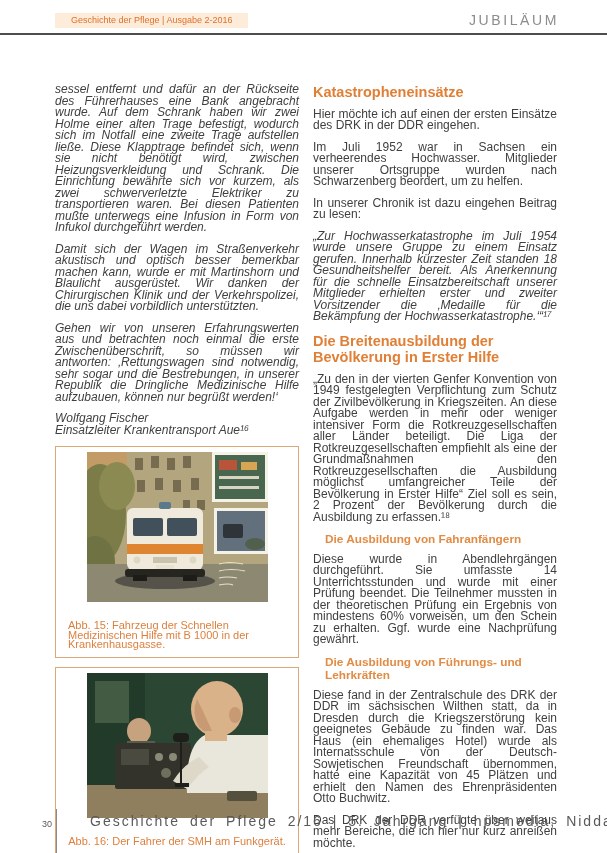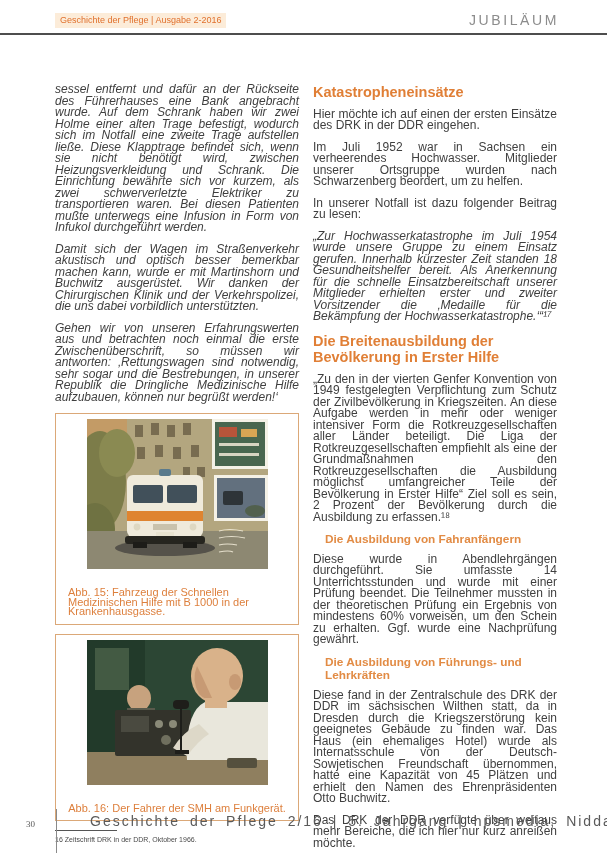--- a/index.html
+++ b/index.html
@@ -5,21 +5,21 @@
   html,body{margin:0;padding:0;}
   body{
     width:607px;height:853px;background:#ffffff;position:relative;overflow:hidden;
     font-family:"Liberation Sans", sans-serif;color:#3f3f3f;
     -webkit-font-smoothing:antialiased;
   }
   .page{position:absolute;inset:0;}
 
   
   .hdr{position:absolute;top:12px;left:55px;right:48px;display:flex;justify-content:space-between;align-items:center;}
-  .journal-ref{font-size:9px;color:#e0712e;background:#fcecd9;padding:2px 5px 3px;}
+  .journal-ref{font-size:9px;color:#e0712e;background:#fcecd9;padding:2px 16px 3px;}
   .section-label{font-size:14px;color:#8c8c8c;letter-spacing:2.6px;}
   .hdr-rule{position:absolute;top:33px;left:0;right:0;height:2px;background:#4d4d4d;}
 
   
   .main{position:absolute;top:84px;left:55px;width:502px;display:flex;gap:14px;}
   .col{width:244px;}
   .col p{margin:0 0 10px;font-size:12px;line-height:11.5px;text-align:justify;hyphens:auto;}
   .it{font-style:italic;}
   .sig{text-align:left;margin-bottom:4px;}
   .sig span{display:block;}
@@ -32,40 +32,44 @@
   figure.framed svg{display:block;margin:0 auto;}
   figcaption{font-size:11px;line-height:9.6px;color:#dd7f3c;margin-top:19px;}
   figcaption.center{text-align:center;}
 
   
   .fn-rule{width:62px;border-top:1px solid #555;margin:8px 0 4px;}
   .fn{font-size:7px;line-height:9.5px;color:#4a4a4a;}
 
   
   .footer-vline{position:absolute;left:56px;bottom:0;height:44px;width:1px;background:#8a8a8a;}
-  .pageno{position:absolute;left:26px;bottom:24px;font-size:9px;color:#5a5a5a;font-family:Liberation Serif, serif;}
+  .pageno{position:absolute;left:42px;bottom:24px;font-size:9px;color:#5a5a5a;}
   .footer-text{position:absolute;left:82px;bottom:24px;font-size:14px;color:#5a5a5a;letter-spacing:2px;word-spacing:4px;white-space:nowrap;margin-left:8px;}
 </style>
 </head>
 <body>
 
 <div class="page">
 
   <div class="hdr">
     <span class="journal-ref">Geschichte der Pflege | Ausgabe 2-2016</span>
     <span class="section-label">JUBILÄUM</span>
   </div>
   <div class="hdr-rule"></div>
 
   <div class="main">
 
     <section class="col">
       <p class="it">sessel entfernt und dafür an der Rückseite des Führerhauses eine Bank angebracht wurde. Auf dem Schrank haben wir zwei Holme einer alten Trage befestigt, wodurch sich im Notfall eine zweite Trage aufstellen ließe. Diese Klapptrage befindet sich, wenn sie nicht benötigt wird, zwischen Heizungsverkleidung und Schrank. Die Einrichtung bewährte sich vor kurzem, als zwei schwerverletzte Elektriker zu transportieren waren. Bei diesen Patienten mußte unterwegs eine Infusion in Form von Infukol durchgeführt werden.</p>
-      <p class="it">Damit sich der Wagen im Straßenverkehr akustisch und optisch besser bemerkbar machen kann, wurde er mit Martinshorn und Buchwitz ausgerüstet. Wir danken der Chirurgischen Klinik und der Verkehrspolizei, die uns dabei vorbildlich unterstützten.</p>
+      <p class="it">Damit sich der Wagen im Straßenverkehr akustisch und optisch besser bemerkbar machen kann, wurde er mit Martinshorn und Blaulicht ausgerüstet. Wir danken der Chirurgischen Klinik und der Verkehrspolizei, die uns dabei vorbildlich unterstützten.</p>
       <p class="it">Gehen wir von unseren Erfahrungswerten aus und betrachten noch einmal die erste Zwischenüberschrift, so müssen wir antworten: ‚Rettungswagen sind notwendig, sehr sogar und die Bestrebungen, in unserer Republik die Dringliche Medizinische Hilfe aufzubauen, können nur begrüßt werden!‘</p>
+      <p class="it sig">
+        <span>Wolfgang Fischer</span>
+        <span>Einsatzleiter Krankentransport Aue¹⁶</span>
+      </p>
 
       <figure class="framed">
         <svg width="181" height="150" viewBox="0 0 181 150" role="img">
           <rect width="181" height="150" fill="#b3a67f"></rect>
           <g fill="#6e6248" opacity="0.85">
             <rect x="48" y="6" width="8" height="12"></rect>
               <rect x="64" y="4" width="8" height="12"></rect>
             <rect x="80" y="6" width="8" height="12"></rect>
               <rect x="96" y="4" width="8" height="12"></rect>
             <rect x="50" y="28" width="8" height="12"></rect>
@@ -146,21 +150,21 @@
       </figure>
 
       <div class="fn-rule"></div>
       <div class="fn">16 Zeitschrift DRK in der DDR, Oktober 1966.</div>
     </section>
 
     <section class="col">
       <h2>Katastropheneinsätze</h2>
       <p>Hier möchte ich auf einen der ersten Einsätze des DRK in der DDR eingehen.</p>
       <p>Im Juli 1952 war in Sachsen ein verheerendes Hochwasser. Mitglieder unserer Ortsgruppe wurden nach Schwarzenberg beordert, um zu helfen.</p>
-      <p>In unserer Notfall ist dazu folgender Beitrag zu lesen:</p>
+      <p>In unserer Chronik ist dazu eingehen Beitrag zu lesen:</p>
       <p class="it">„Zur Hochwasserkatastrophe im Juli 1954 wurde unsere Gruppe zu einem Einsatz gerufen. Innerhalb kürzester Zeit standen 18 Gesundheitshelfer bereit. Als Anerkennung für die schnelle Einsatzbereitschaft unserer Mitglieder erhielten erster und zweiter Vorsitzender die ‚Medaille für die Bekämpfung der Hochwasserkatastrophe.‘“¹⁷</p>
 
       <h2 class="mt">Die Breitenausbildung der Bevölkerung in Erster Hilfe</h2>
       <p>„Zu den in der vierten Genfer Konvention von 1949 festgelegten Verpflichtung zum Schutz der Zivilbevölkerung in Kriegszeiten. An diese Aufgabe werden in mehr oder weniger intensiver Form die Rotkreuzgesellschaften aller Länder beteiligt. Die Liga der Rotkreuzgesellschaften empfiehlt als eine der Grundmaßnahmen den Rotkreuzgesellschaften die Ausbildung möglichst umfangreicher Teile der Bevölkerung in Erster Hilfe“ Ziel soll es sein, 2 Prozent der Bevölkerung durch die Ausbildung zu erfassen.¹⁸</p>
 
       <h3>Die Ausbildung von Fahranfängern</h3>
       <p>Diese wurde in Abendlehrgängen durchgeführt. Sie umfasste 14 Unterrichtsstunden und wurde mit einer Prüfung beendet. Die Teilnehmer mussten in der theoretischen Prüfung ein Ergebnis von mindestens 60% vorweisen, um den Schein zu erhalten. Ggf. wurde eine Nachprüfung gewährt.</p>
 
       <h3>Die Ausbildung von Führungs- und Lehrkräften</h3>
       <p>Diese fand in der Zentralschule des DRK der DDR im sächsischen Wilthen statt, da in Dresden durch die Kriegszerstörung kein geeignetes Gebäude zu finden war. Das Haus (ein ehemaliges Hotel) wurde als Internatsschule von der Deutsch-Sowjetischen Freundschaft übernommen, hatte eine Kapazität von 45 Plätzen und erhielt den Namen des Ehrenpräsidenten Otto Buchwitz.</p>

